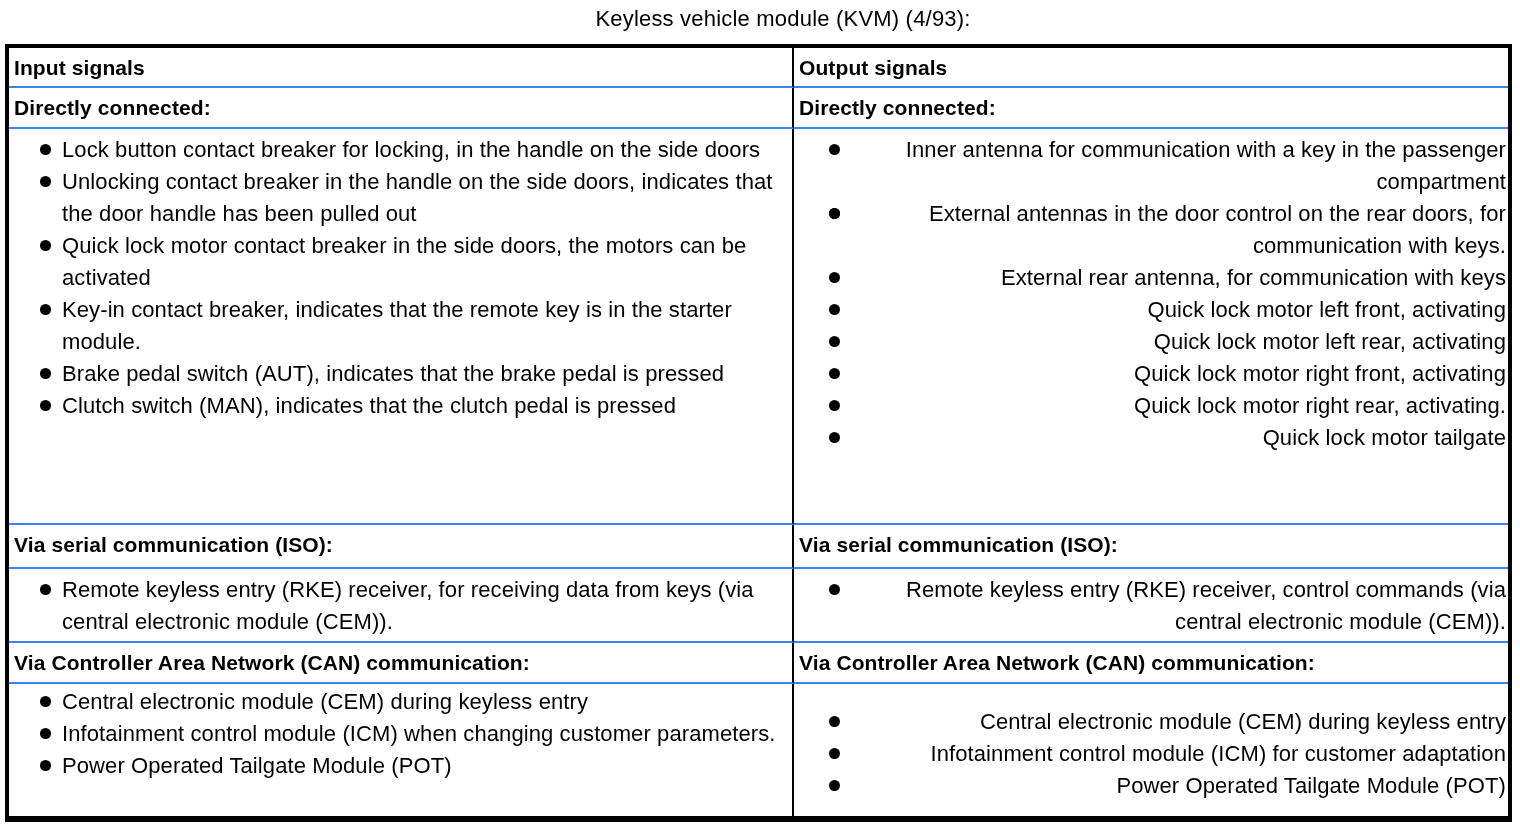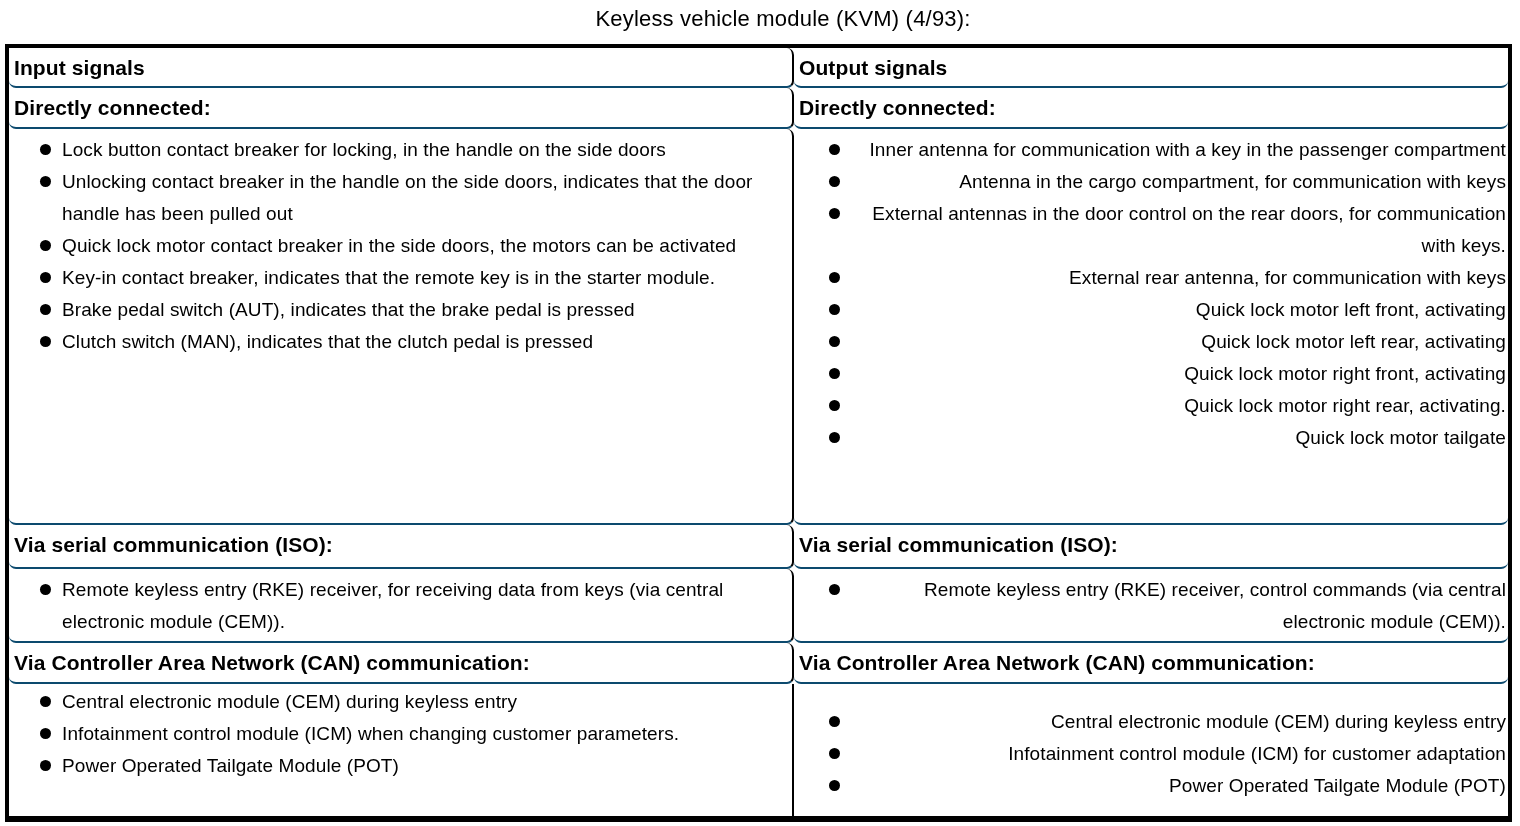--- a/index.html
+++ b/index.html
@@ -26,34 +26,34 @@
     width: 1507px;
     border: 4px solid #000;
     border-bottom-width: 6px;
     display: grid;
     grid-template-columns: 785px 1fr;
     grid-template-rows: 40px 41px 396px 44px 74px 41px 132px;
   }
 
   .cell { overflow: hidden; }
   .lc { border-right: 2px solid #000; }          
-  .rb { border-bottom: 2px solid #0c4a6e; border-radius: 7px; }          
+  .rb { border-bottom: 2px solid #3b82f6; }          
 
   .head {
     font-weight: bold;
     font-size: 21px;
     padding: 8px 4px 0 5px;
     letter-spacing: 0.1px;
     white-space: nowrap;
   }
 
   ul.lst {
     list-style: none;
     margin: 0;
-    font-size: 19px;
+    font-size: 22px;
     line-height: 32px;
     letter-spacing: 0.1px;
   }
   .cell.left  ul.lst { padding: 5px 4px 0 31px; }
   .cell.right ul.lst { padding: 5px 2px 0 35px; text-align: right; }
   .cell.pt-sm ul.lst { padding-top: 2px; }
   .cell.pt-lg ul.lst { padding-top: 22px; }
 
   ul.lst li { position: relative; padding-left: 22px; }
   .blt {
@@ -94,21 +94,21 @@
       <li><span class="blt"></span><span>Unlocking contact breaker in the handle on the side doors, indicates that the door handle has been pulled out</span></li>
       <li><span class="blt"></span><span>Quick lock motor contact breaker in the side doors, the motors can be activated</span></li>
       <li><span class="blt"></span><span>Key-in contact breaker, indicates that the remote key is in the starter module.</span></li>
       <li><span class="blt"></span><span>Brake pedal switch (AUT), indicates that the brake pedal is pressed</span></li>
       <li><span class="blt"></span><span>Clutch switch (MAN), indicates that the clutch pedal is pressed</span></li>
     </ul>
   </div>
   <div class="cell rb right">
     <ul class="lst">
       <li><span class="blt"></span><span>Inner antenna for communication with a key in the passenger compartment</span></li>
-      <li><span class="blt"></span><span>Antenna in the cargo compartment, for communication with keys</span></li>
+      <li><span class="blt"></span></li>
       <li><span class="blt"></span><span>External antennas in the door control on the rear doors, for communication with keys.</span></li>
       <li><span class="blt"></span><span>External rear antenna, for communication with keys</span></li>
       <li><span class="blt"></span><span>Quick lock motor left front, activating</span></li>
       <li><span class="blt"></span><span>Quick lock motor left rear, activating</span></li>
       <li><span class="blt"></span><span>Quick lock motor right front, activating</span></li>
       <li><span class="blt"></span><span>Quick lock motor right rear, activating.</span></li>
       <li><span class="blt"></span><span>Quick lock motor tailgate</span></li>
     </ul>
   </div>
 

